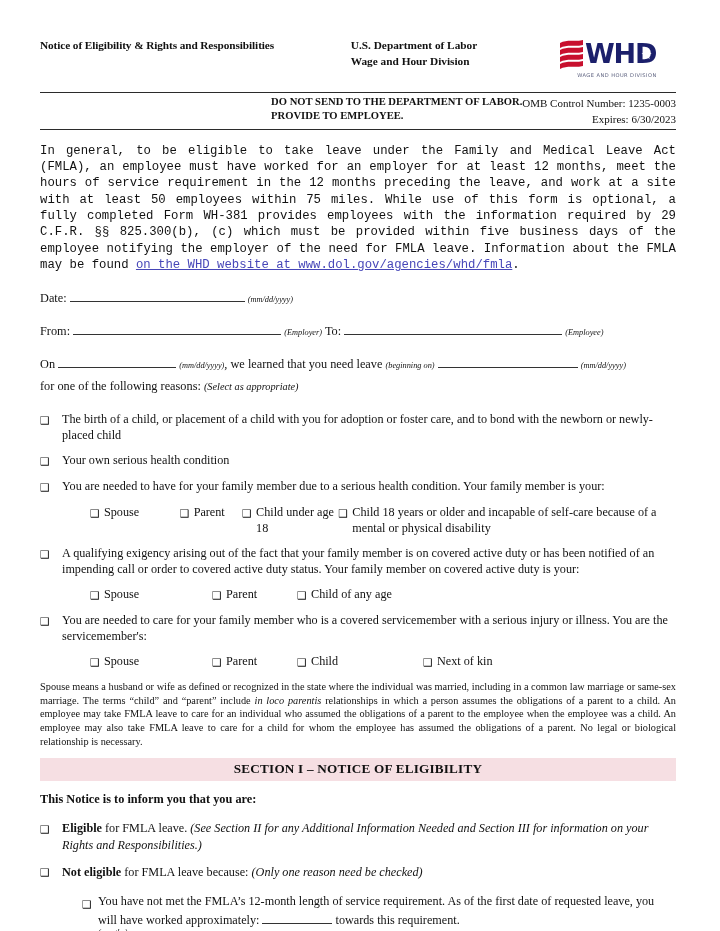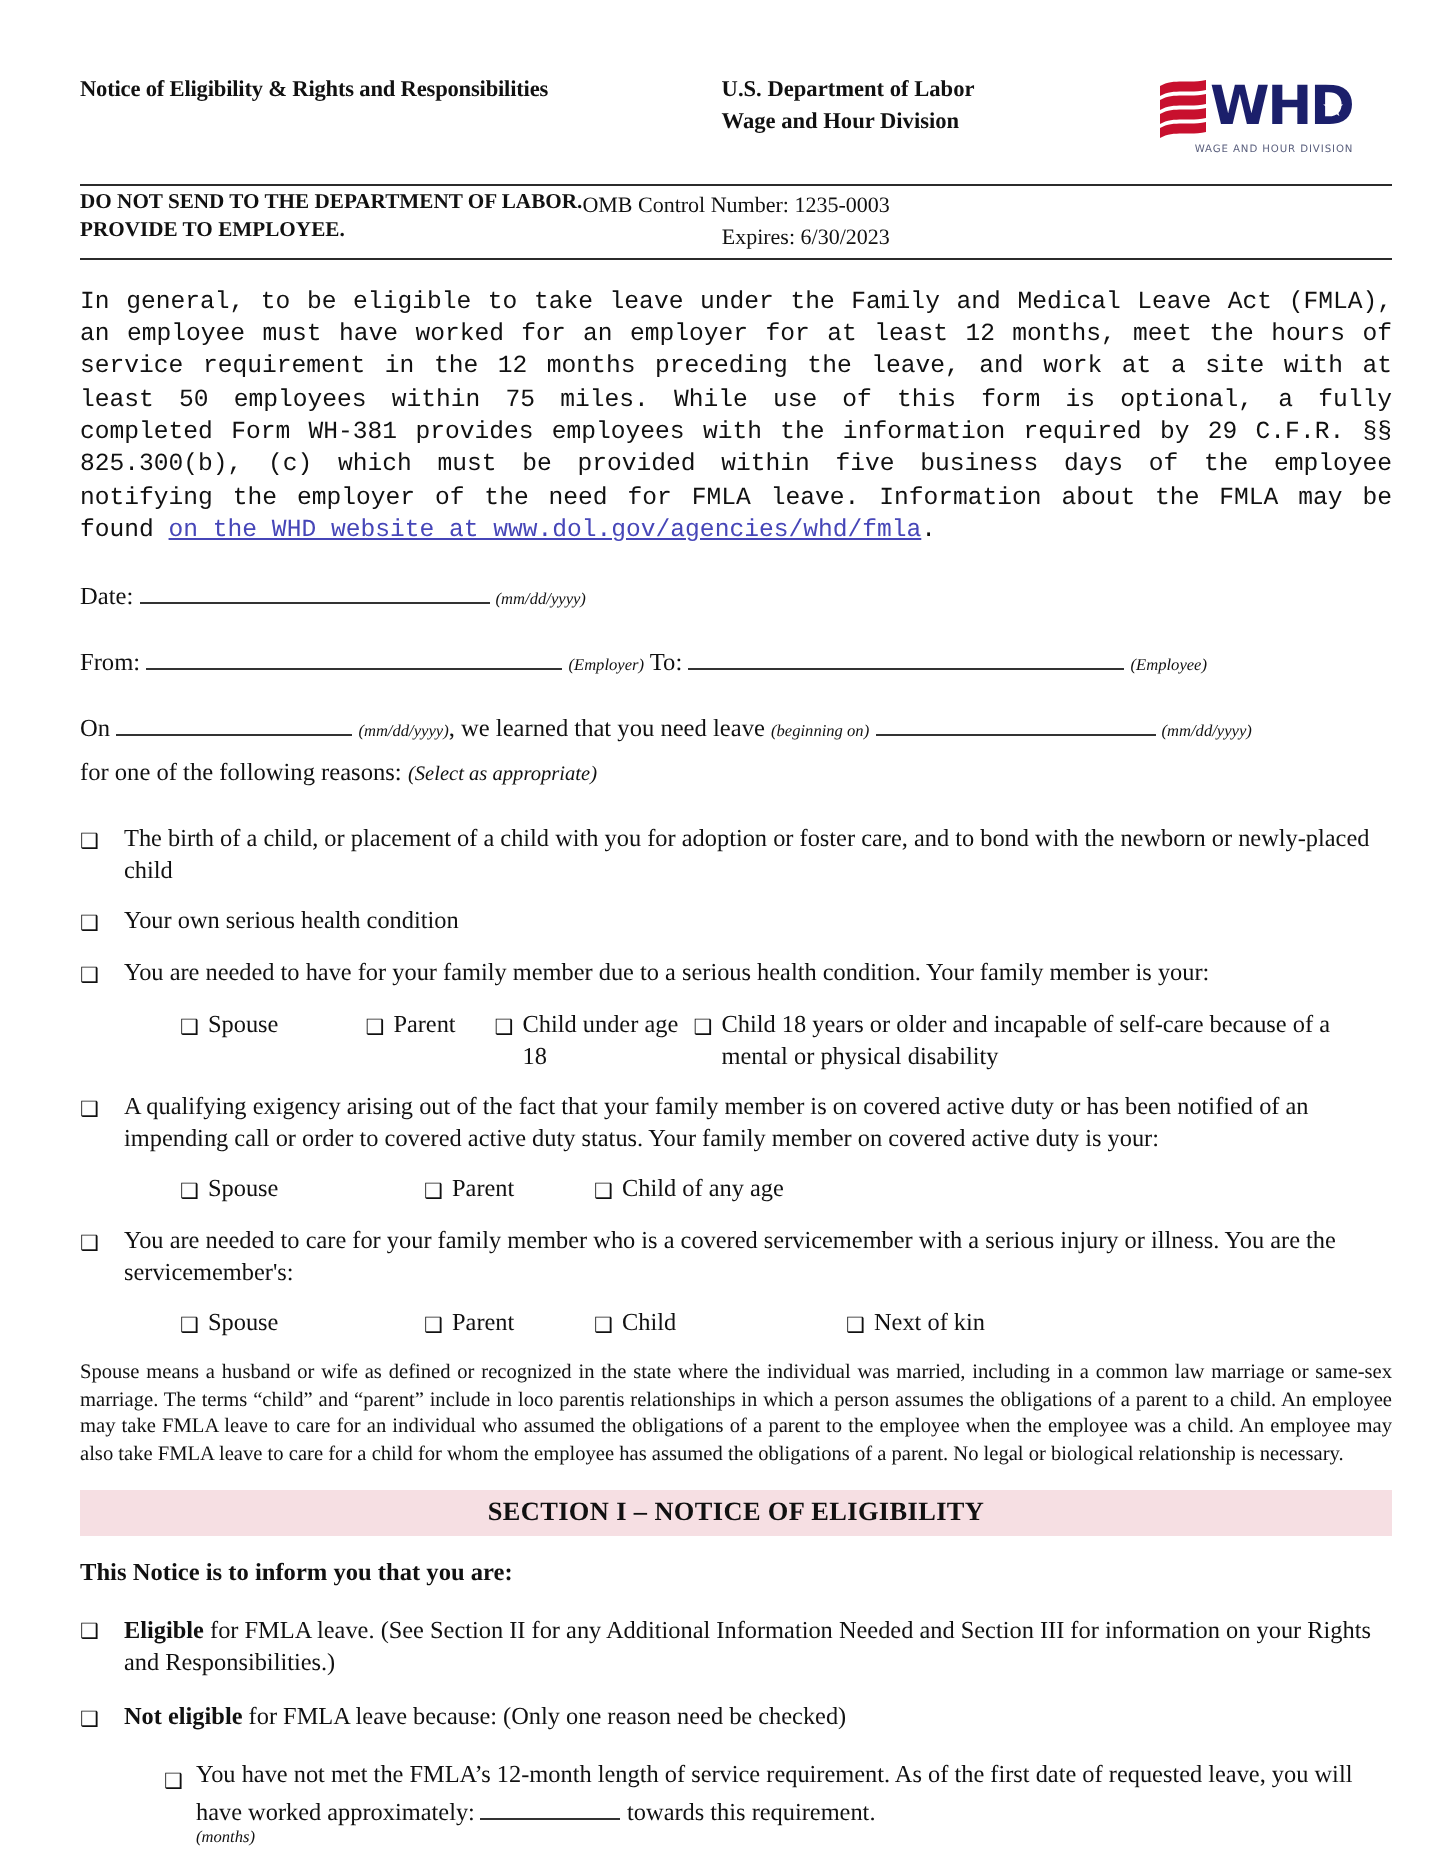--- a/index.html
+++ b/index.html
@@ -16,21 +16,21 @@
     position: relative;
     overflow: hidden;
   }
   .page {
     position: absolute;
     left: 0; top: 0;
     width: 720px;
     height: 883px;
     background: #fff;
     box-sizing: border-box;
-    padding: 36px 24px 0 40px;
+    padding: 36px 44px 0 40px;
   }
 
   
   .hdr {
     display: flex;
     align-items: flex-start;
     justify-content: space-between;
     margin-bottom: 14px;
   }
   .hdr-left {
@@ -79,21 +79,21 @@
     text-align: center;
     margin-top: 2px;
     width: 118px;
   }
 
   
   .band {
     border-top: 1.6px solid #2b2b2b;
     border-bottom: 1.6px solid #2b2b2b;
     display: flex;
-    justify-content: flex-start;
+    justify-content: flex-end;
     align-items: flex-start;
     padding: 2px 0 2px 0;
     margin-bottom: 7px;
   }
   .band-left {
     font-weight: bold;
     font-size: 10.6px;
     line-height: 1.35;
   }
   .band-right {
@@ -126,21 +126,21 @@
   .ul {
     display: inline-block;
     border-bottom: 1px solid #333;
     vertical-align: baseline;
     height: 12px;
   }
   .hint {
     font-size: 8.3px;
     font-style: italic;
   }
-  .ital { }
+  .ital { font-style: italic; }
   .sml-ital { font-size: 10.3px; font-style: italic; }
 
   .reasons-lead {
     font-size: 12.3px;
     line-height: 1.3;
     margin-top: -9px;
     margin-bottom: 17px;
   }
 
   

